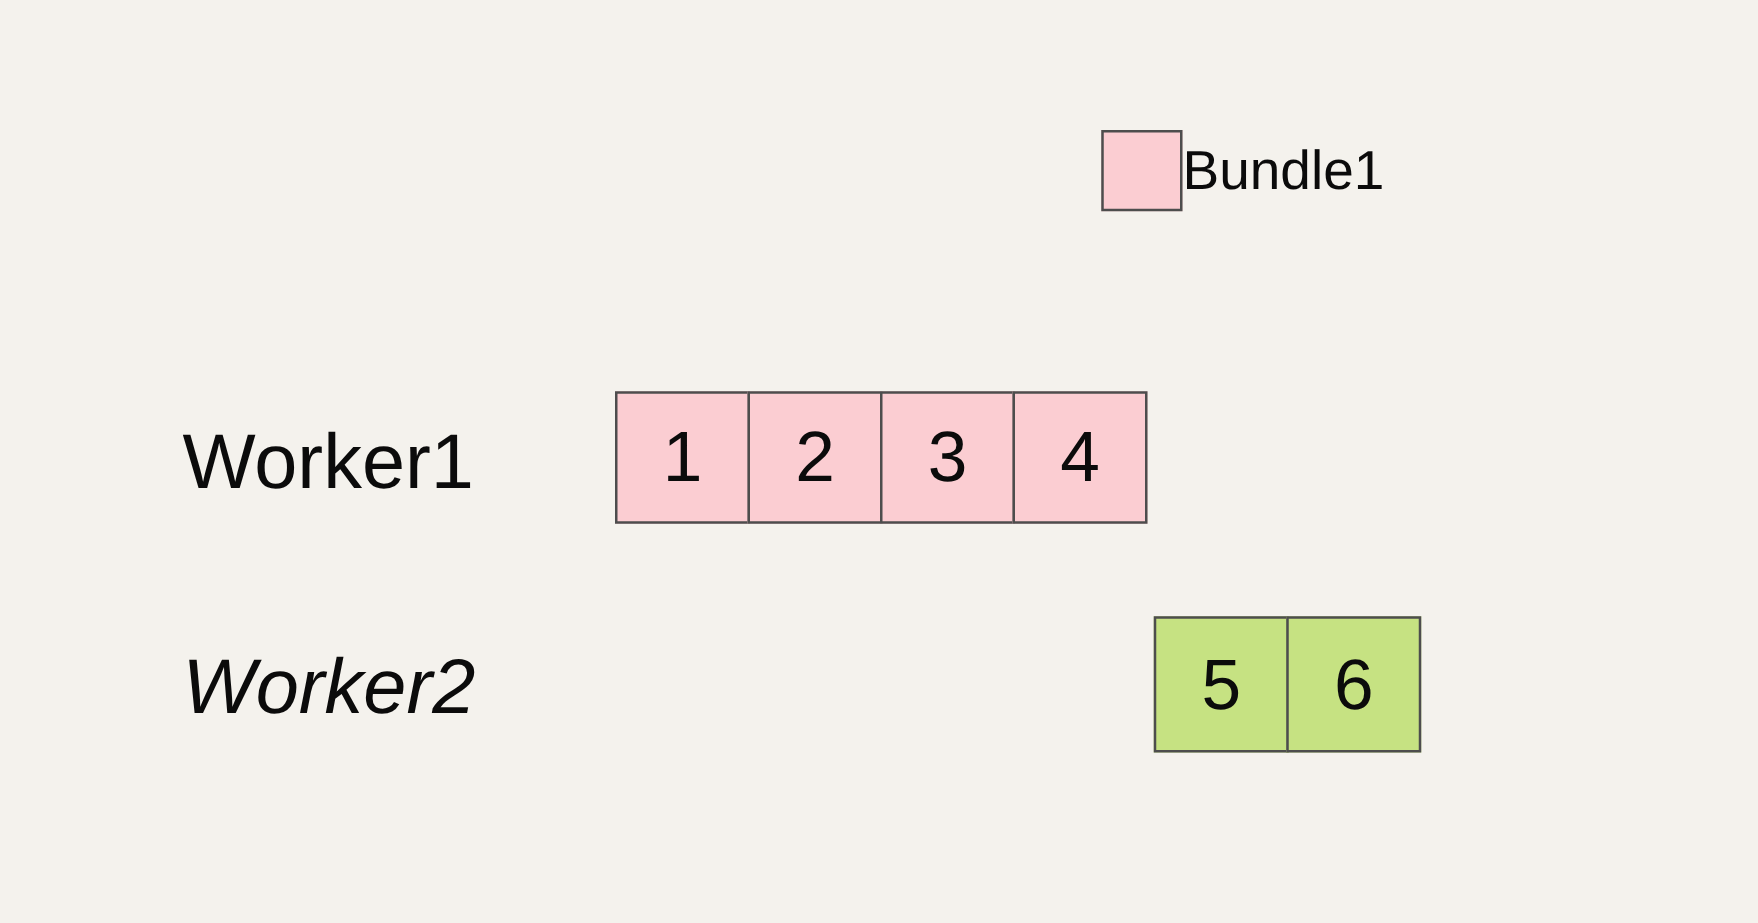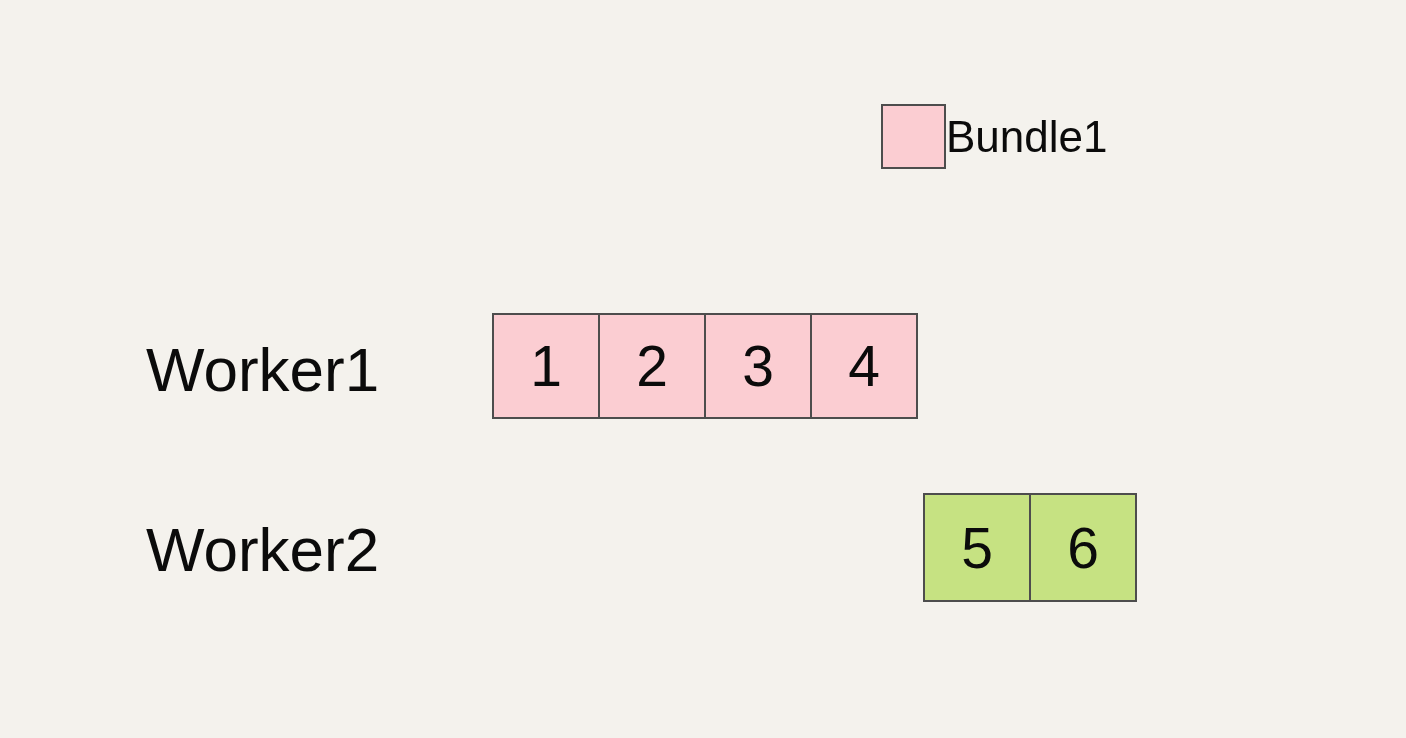--- a/index.html
+++ b/index.html
@@ -43,21 +43,21 @@
   }
 
   
   .worker-label {
     left: 146px;
     font-size: 62px;
     line-height: 1;
     white-space: nowrap;
   }
   .worker1-label { top: 339px; }
-  .worker2-label { top: 519px; }
+  .worker2-label { top: 519px; font-style: italic; }
 
   
   .task-row {
     display: flex;
   }
   .worker1-row { left: 492px; top: 313px; }
   .worker2-row { left: 923px; top: 493px; }
   .task-cell {
     width: 104px;
     border: 2px solid #4d4d4d;

